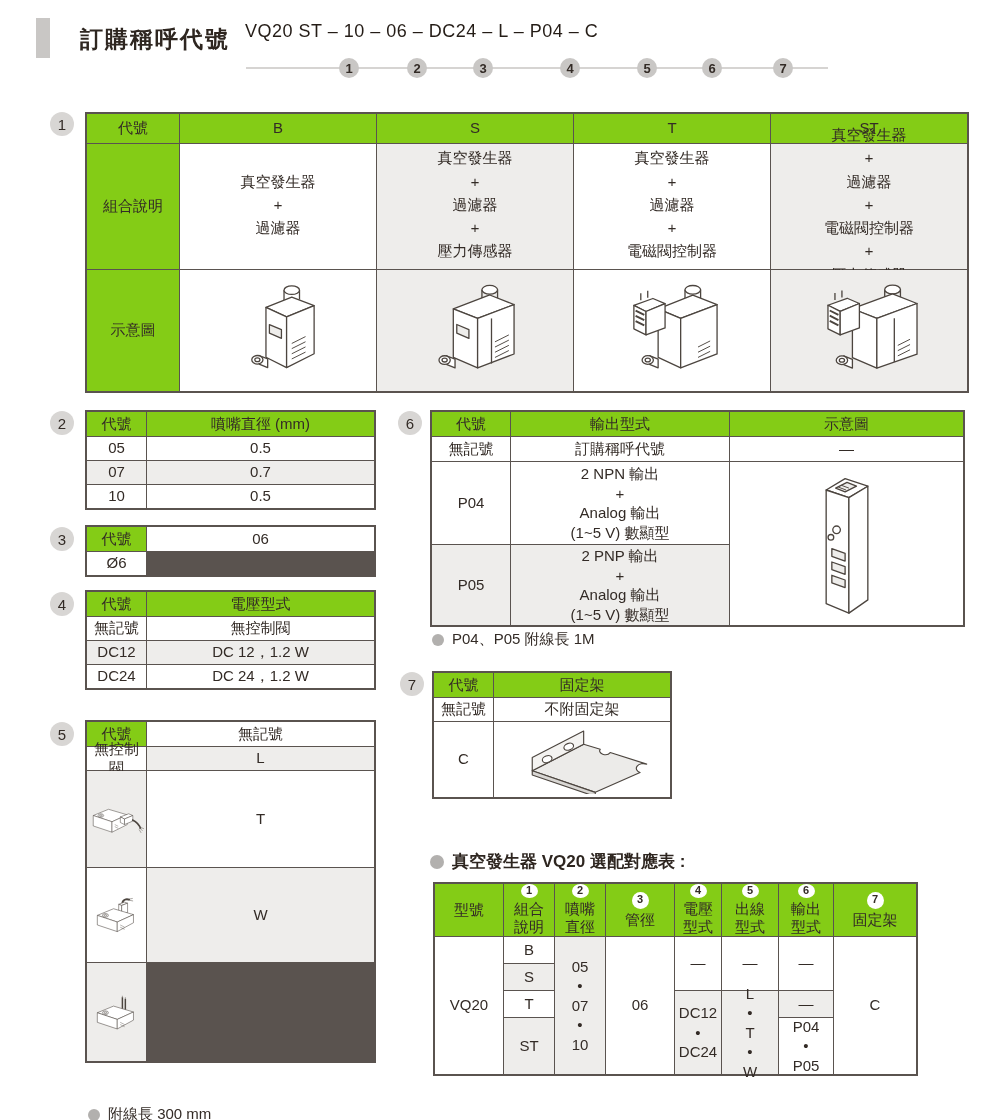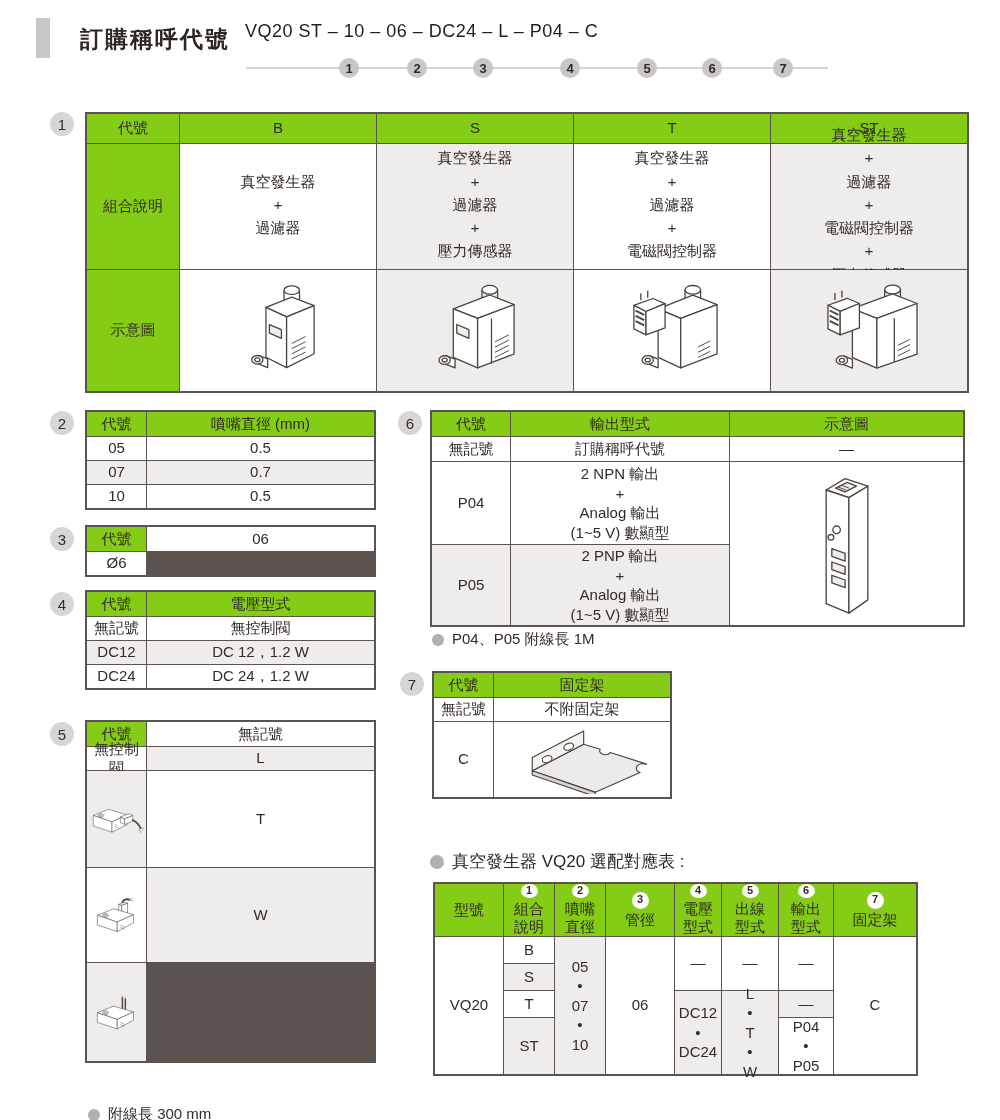--- a/index.html
+++ b/index.html
@@ -16,21 +16,21 @@
         display:flex;align-items:center;justify-content:center;font-size:15px;color:#332b26;}
   .tbl{position:absolute;display:grid;gap:1px;background:#5a534f;border:2px solid #5a534f;}
   .cell{display:flex;align-items:center;justify-content:center;text-align:center;background:#ffffff;
         font-size:15px;line-height:1.25;color:#332b26;}
   .hd{background:#84cc16;}
   .sh{background:#eeedeb;}
   .ml{white-space:pre-line;line-height:1.55;font-family:Liberation Mono, monospace;}
   .stack{white-space:pre-line;line-height:1.3;}
   .note{position:absolute;display:flex;align-items:center;font-size:15px;color:#332b26;}
   .bullet{width:12px;height:12px;border-radius:50%;background:#b2b0ae;margin-right:8px;flex:0 0 auto;}
-  .match-title{position:absolute;display:flex;align-items:center;font-size:17px;font-weight:normal;color:#2e2620;}
+  .match-title{position:absolute;display:flex;align-items:center;font-size:17px;font-weight:bold;color:#2e2620;}
   .match-title .bullet{width:14px;height:14px;}
   .mhdr{flex-direction:column;gap:2px;white-space:pre-line;line-height:1.2;}
   .mini-badge{width:17px;height:17px;border-radius:50%;background:#ffffff;display:flex;align-items:center;
         justify-content:center;font-size:11px;font-weight:bold;color:#332b26;}
   svg{display:block;}
 </style>
 </head>
 <body>
 
 <div class="page">

